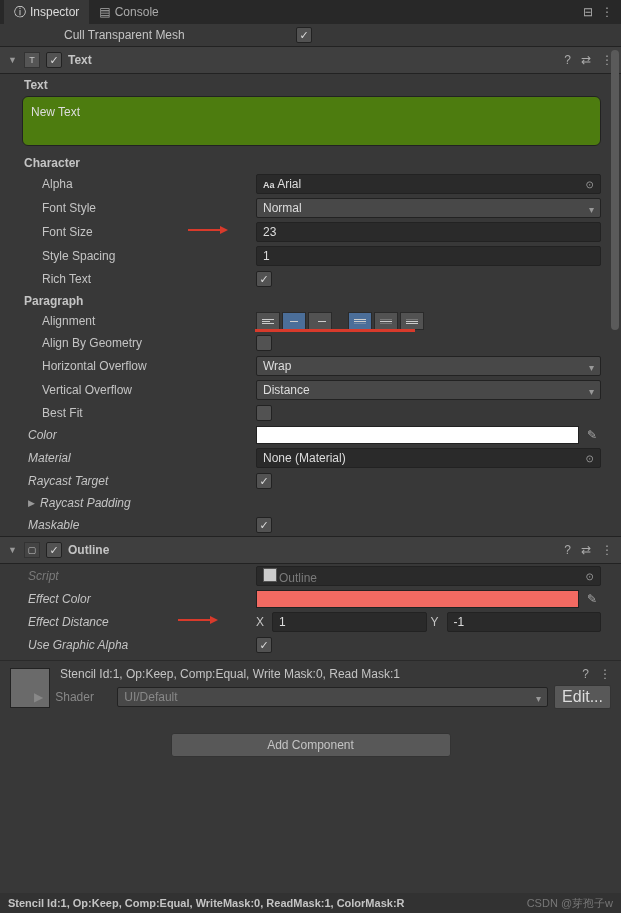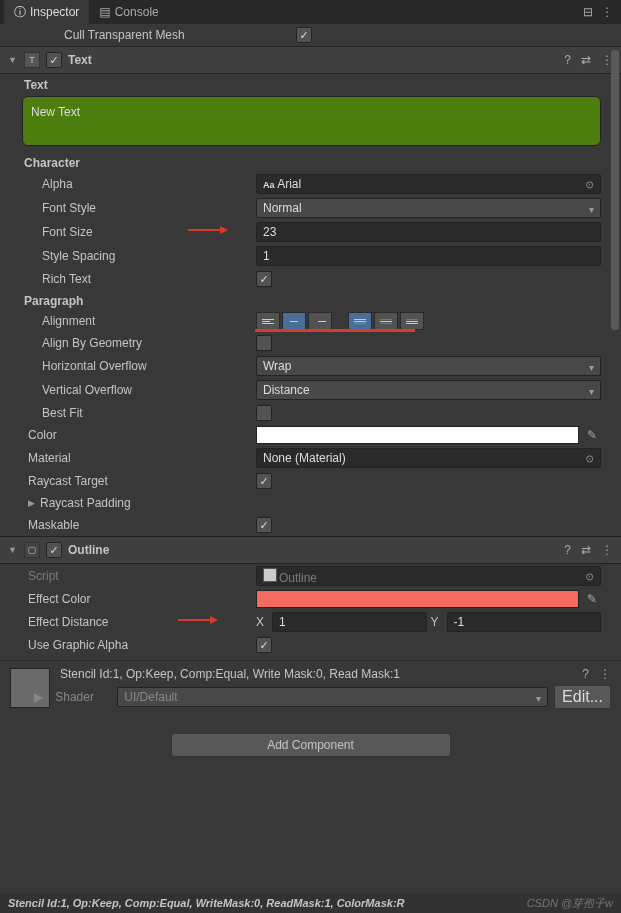--- a/index.html
+++ b/index.html
@@ -9,21 +9,21 @@
 .tab.active { background: #383838; color: #ddd; }
 .tab-spacer { flex: 1; }
 .tab-icons { display: flex; gap: 8px; padding-right: 4px; color: #aaa; }
 .content { padding: 0; height: calc(100% - 44px); overflow-y: auto; position: relative; }
 .row { display: flex; align-items: center; padding: 2px 0; min-height: 22px; }
 .row.deep { padding-left: 42px; }
 .row.med { padding-left: 28px; }
 .row.shallow { padding-left: 40px; margin-left: 24px; }
 .label { flex: 0 0 232px; color: #c4c4c4; }
 .row.deep .label { flex: 0 0 214px; }
-.row.med .label { flex: 0 0 228px; }
+.row.med .label { flex: 0 0 228px; font-style: italic; }
 .ctrl { flex: 1; padding-right: 20px; display: flex; align-items: center; gap: 4px; }
 input[type=text], .field { background: #2a2a2a; border: 1px solid #222; color: #ddd; padding: 2px 6px; height: 20px; width: 100%; border-radius: 2px; font-size: 12px; }
 .dropdown { background: #484848; border: 1px solid #222; color: #ddd; padding: 2px 6px; height: 20px; width: 100%; border-radius: 2px; display: flex; align-items: flex-end; justify-content: space-between; }
 .dropdown::after { content: '▾'; font-size: 10px; color: #999; }
 .objfield { background: #2a2a2a; border: 1px solid #222; color: #ddd; padding: 2px 6px; height: 20px; width: 100%; border-radius: 2px; display: flex; align-items: center; justify-content: space-between; }
 .objfield .circ { font-size: 10px; color: #999; }
 .check { width: 16px; height: 16px; background: #525252; border: 1px solid #222; border-radius: 2px; display: flex; align-items: center; justify-content: center; font-size: 11px; color: #ddd; }
 .comp-header { background: #3f3f3f; height: 28px; display: flex; align-items: center; padding: 0 8px; gap: 6px; border-top: 1px solid #222; border-bottom: 1px solid #222; }
 .comp-header .title { font-weight: bold; flex: 1; }
 .comp-header .tools { display: flex; gap: 10px; color: #aaa; }
@@ -38,21 +38,21 @@
 .align-lines span { height: 1px; background: #ccc; display: block; }
 .color-swatch { flex: 1; height: 18px; background: #fff; border: 1px solid #222; }
 .color-picker { width: 18px; height: 18px; display: flex; align-items: center; justify-content: center; color: #aaa; }
 .xy-lbl { color: #c4c4c4; width: 12px; }
 .xy-field { flex: 1; }
 .material-sec { display: flex; align-items: center; gap: 10px; padding: 6px 10px; border-top: 1px solid #2a2a2a; }
 .mat-thumb { width: 40px; height: 40px; background: #6a6a6a; border: 1px solid #222; }
 .mat-info { flex: 1; display: flex; flex-direction: column; gap: 4px; }
 .shader-row { display: flex; align-items: center; gap: 6px; }
 .add-comp { margin: 18px auto; width: 280px; height: 24px; background: #585858; border: 1px solid #333; border-radius: 3px; display: flex; align-items: center; justify-content: center; cursor: pointer; }
-.footer { position: absolute; bottom: 0; left: 0; right: 0; height: 20px; background: #323232; display: flex; align-items: center; padding: 0 8px; color: #c4c4c4; font-weight: bold; font-size: 11px; justify-content: space-between; font-style: italic; }
+.footer { position: absolute; bottom: 0; left: 0; right: 0; height: 20px; background: #323232; display: flex; align-items: center; padding: 0 8px; color: #c4c4c4; font-weight: bold; font-size: 11px; justify-content: space-between; }
 .redline { height: 3px; background: #d83a2b; width: 160px; position: absolute; }
 .arrow { position: absolute; width: 40px; height: 12px; }
 .arrow svg { width: 100%; height: 100%; }
 .edit-btn { background: #585858; border: 1px solid #333; padding: 2px 7px; border-radius: 2px; color: #ddd; font-size: 16px; }
 .scrollbar { position: absolute; right: 2px; top: 26px; width: 8px; height: 280px; background: #5a5a5a; border-radius: 4px; }
 .script-icn { width:14px; height:14px; background:#ccc; border:1px solid #555; margin-right:2px; display:inline-block; }
 </style>
 </head>
 <body>
 

